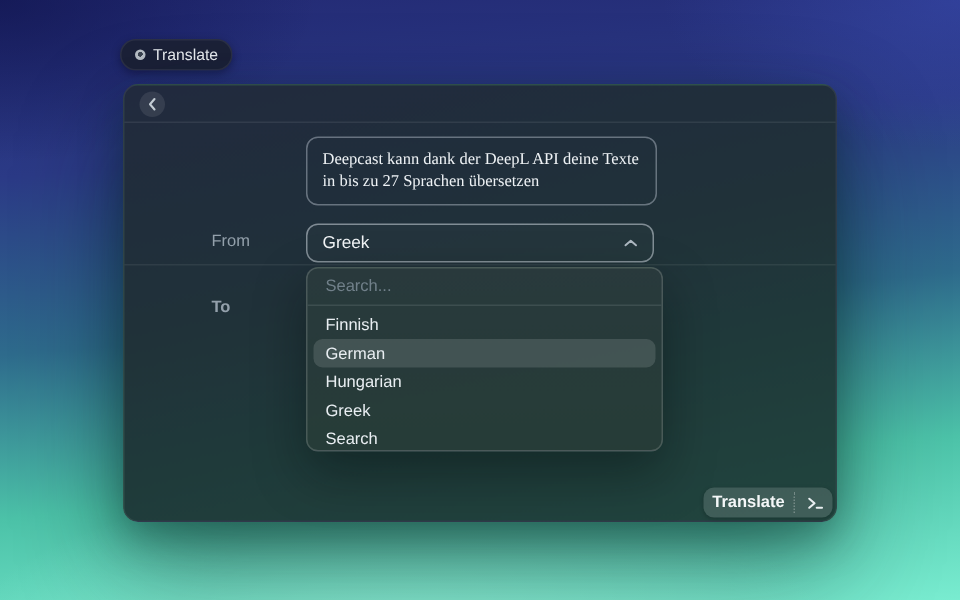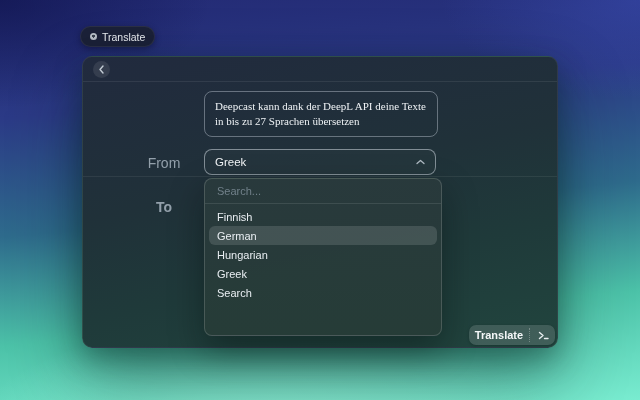--- a/index.html
+++ b/index.html
@@ -48,39 +48,39 @@
   }
   .hdr-divider{position:absolute;left:0;right:0;top:24px;height:1px;background:rgba(255,255,255,0.08);}
 
   .desc-box{
     position:absolute;left:121px;top:34px;width:234px;height:46px;box-sizing:border-box;
     border:1px solid rgba(190,200,210,0.45);border-radius:8px;
     padding:7px 10px;color:#eef2f5;font-size:11px;line-height:15px;font-family:Liberation Serif, serif;
   }
 
   .field-label{
-    position:absolute;left:58px;width:46px;text-align:center;
-    color:#93a0ab;font-size:14px;
+    position:absolute;left:58px;width:46px;text-align:left;
+    color:#93a0ab;font-size:11px;
   }
   .lbl-from{top:98px;}
   .lbl-to{top:142px;font-weight:bold;}
 
   .select{
     position:absolute;left:121px;top:92px;width:232px;height:26px;box-sizing:border-box;
     border:1px solid rgba(205,215,222,0.55);border-radius:8px;
     display:flex;align-items:center;justify-content:space-between;
     padding:0 10px;color:#f2f5f7;font-size:11.5px;cursor:pointer;
     background:rgba(255,255,255,0.02);
   }
 
   .sec-divider{position:absolute;left:0;right:0;top:119px;height:1px;background:rgba(255,255,255,0.07);}
 
   
   .panel{
-    position:absolute;left:121px;top:121px;width:238px;height:158px;box-sizing:border-box;
+    position:absolute;left:121px;top:121px;width:238px;height:123px;box-sizing:border-box;
     background:linear-gradient(178deg, rgba(41,58,60,0.97), rgba(38,60,55,0.97));
     border:1px solid rgba(255,255,255,0.16);border-radius:8px;
     box-shadow:0 14px 34px rgba(0,10,10,0.38);
     display:flex;flex-direction:column;overflow:hidden;
   }
   .panel .search{
     height:24px;flex:0 0 auto;border:none;outline:none;background:transparent;
     padding:0 12px;color:#e9eef2;font-size:11px;
     font-family:"Liberation Sans","DejaVu Sans",sans-serif;
   }

